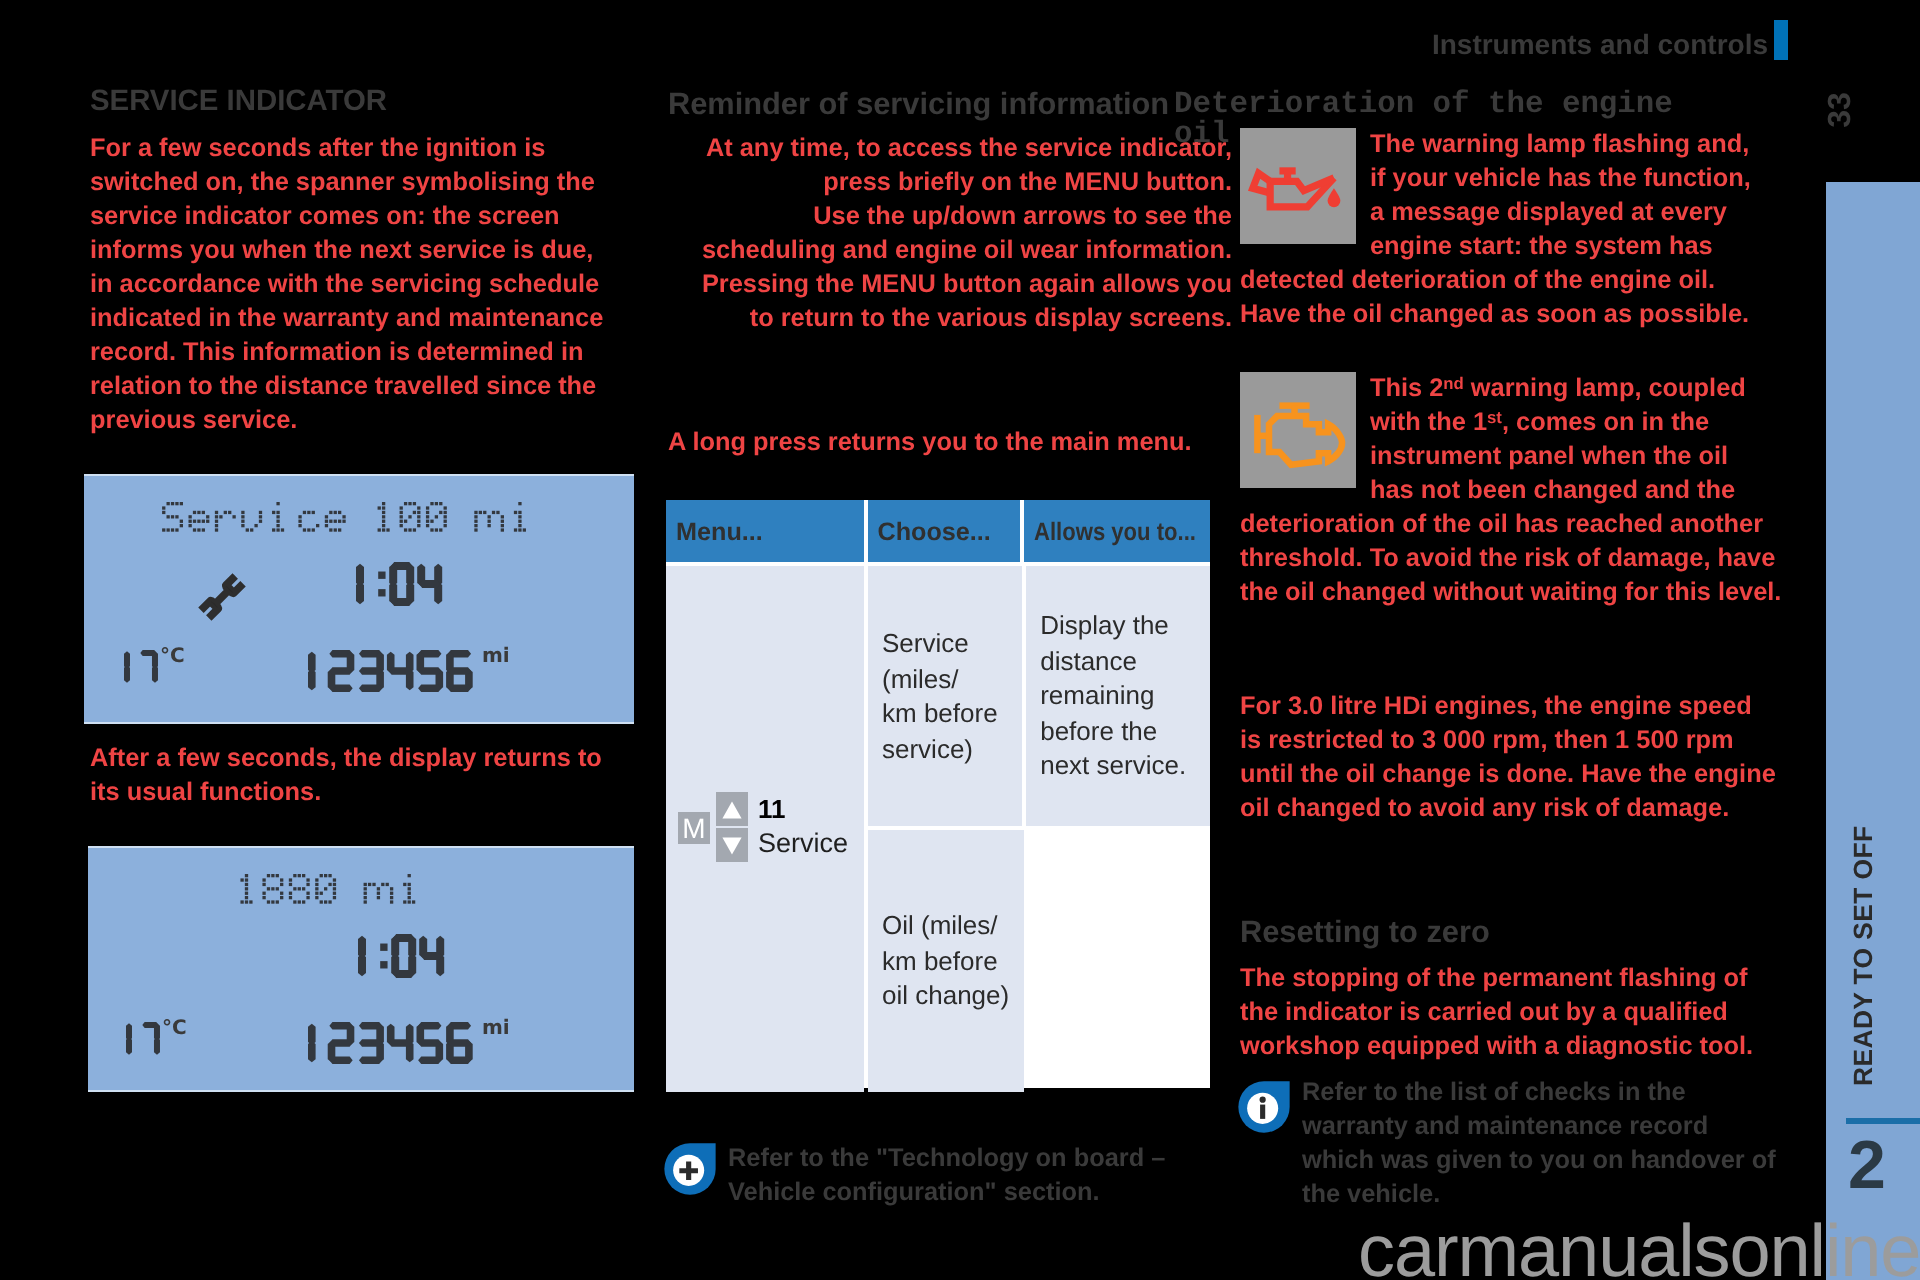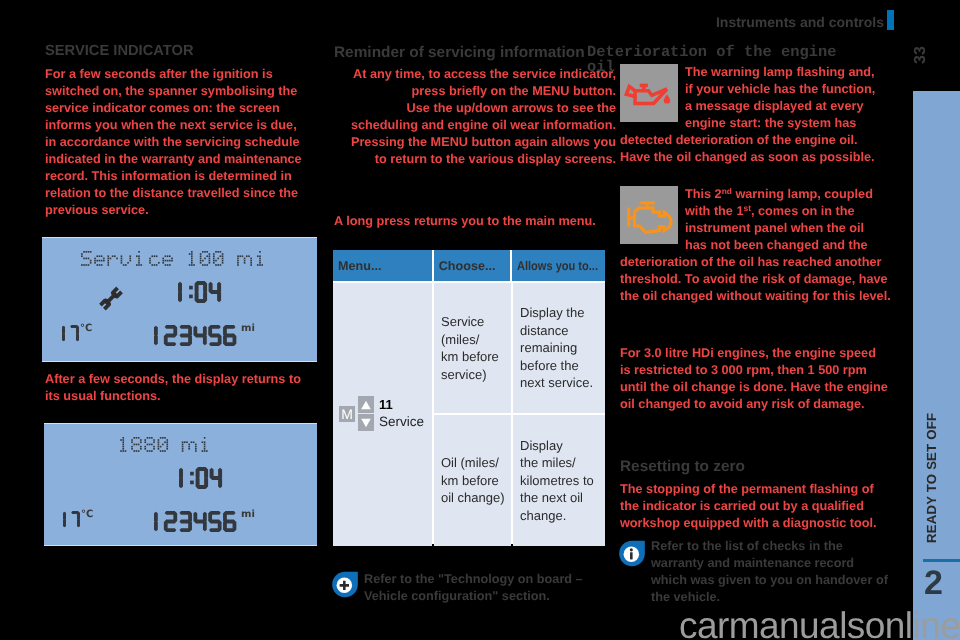--- a/index.html
+++ b/index.html
@@ -543,25 +543,20 @@
           <div class="tc c-c">Display the
 distance
 remaining
 before the
 next service.</div>
         </div>
         <div class="trow tr2">
           <div class="tc c-b">Oil (miles/
 km before
 oil change)</div>
-          <div class="tc c-c">Display
-the miles/
-kilometres to
-the next oil
-change.</div>
         </div>
       </div>
     </div>
   </div>
 
   <div class="note note2">
     <span class="badge badge-plus"><svg viewBox="0 0 40 40" width="28" height="27">
           <path d="M39 1 L39 20 A19 19 0 1 1 20 1 Z" fill="#0e6eb8"></path>
           <circle cx="19" cy="21" r="11.5" fill="#fff"></circle>
           <path d="M17.1 14.4h3.8v5.0h5.0v3.8h-5.0v5.0h-3.8v-5.0h-5.0v-3.8h5.0z" fill="#2b2b2b"></path>

